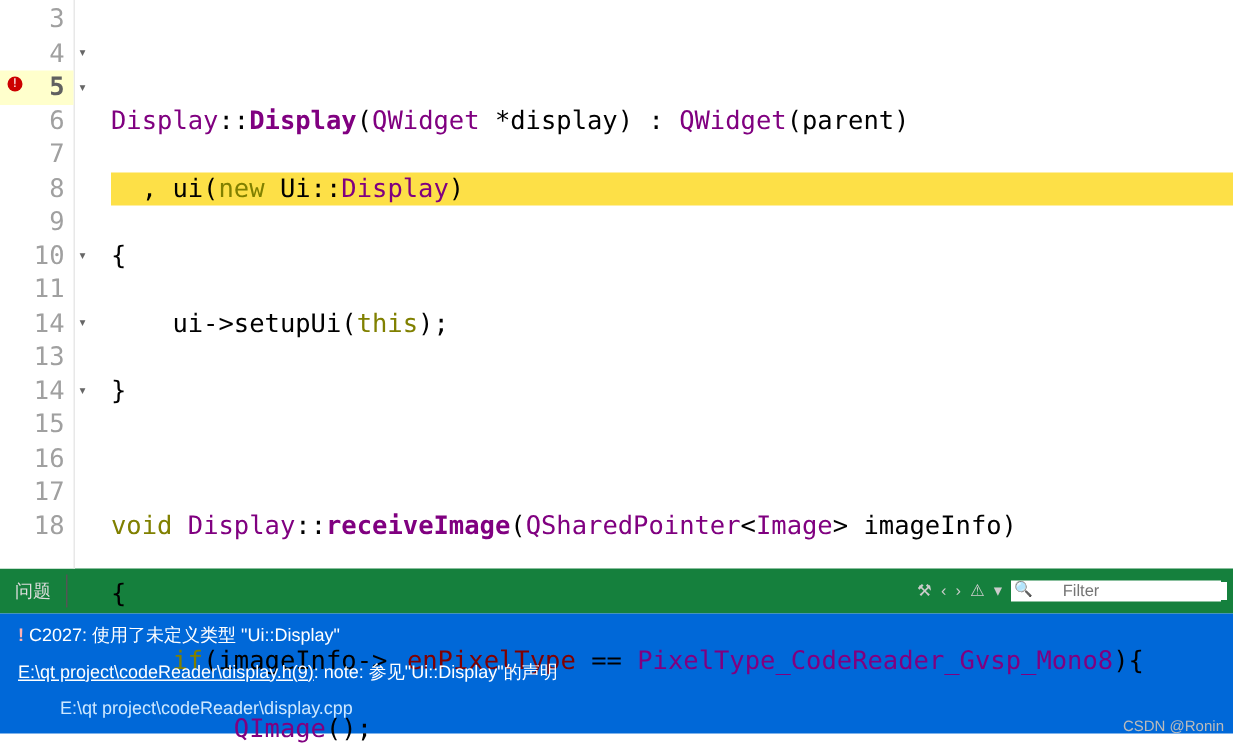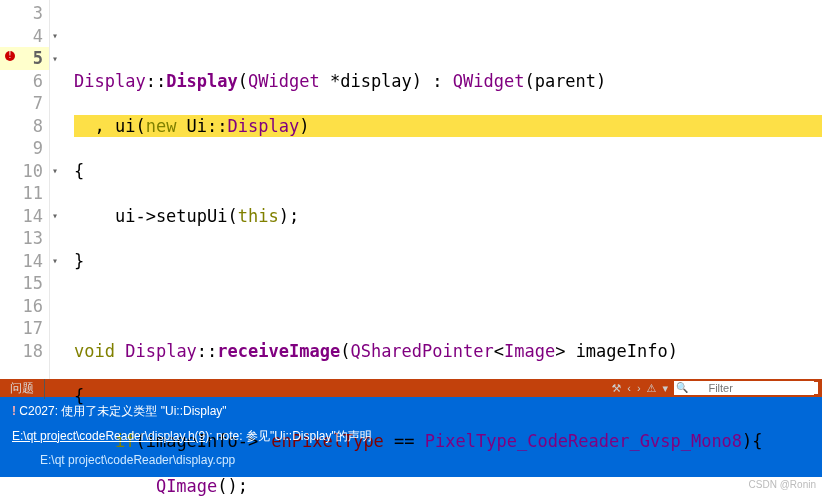--- a/index.html
+++ b/index.html
@@ -10,21 +10,21 @@
   .gutter .ln.current { background: #ffffcc; font-weight: bold; color: #606060; }
   .err-mark { position: absolute; left: 5px; width: 10px; height: 10px; background: #c00; border-radius: 50%; color: #fff; font-size: 8px; text-align: center; line-height: 10px; }
   .fold-col { width: 20px; position: relative; }
   .fold { position: absolute; left: 2px; font-size: 10px; color: #666; }
   .code { flex: 1; white-space: pre; padding-left: 4px; padding-top: 2px; color: #000; }
   .purple { color: #800080; }
   .bold { font-weight: bold; }
   .olive { color: #808000; }
   .darkred { color: #800000; margin-left: 13px; }
   .code-line.current { background: #fde047; }
-  .panel-header { background: #c2410c; color: #ddd; font-size: 12px; height: 18px; display: flex; align-items: center; font-family: sans-serif; }
+  .panel-header { background: #15803d; color: #ddd; font-size: 12px; height: 30px; display: flex; align-items: center; font-family: sans-serif; }
   .panel-title { padding: 0 10px; border-right: 1px solid #555; }
   .panel-tools { margin-left: auto; display: flex; align-items: center; gap: 6px; padding-right: 8px; }
   .tool-icon { color: #ccc; font-size: 11px; cursor: pointer; }
   .filter-box { display: flex; align-items: center; background: #fff; height: 14px; width: 140px; }
   .filter-box .search-ic { font-size: 10px; padding: 0 2px; color: #444; }
   .filter-box input { border: none; font-size: 11px; height: 12px; width: 110px; outline: none; margin-left: 18px; }
   .msgs { background: #0068d8; color: #fff; font-size: 12px; font-family: sans-serif; padding: 2px 0 4px 0; }
   .msgs .row { padding: 1px 12px; }
   .msgs .link { text-decoration: underline; }
   .msgs .file { color: #cde8ff; padding-left: 40px; }

